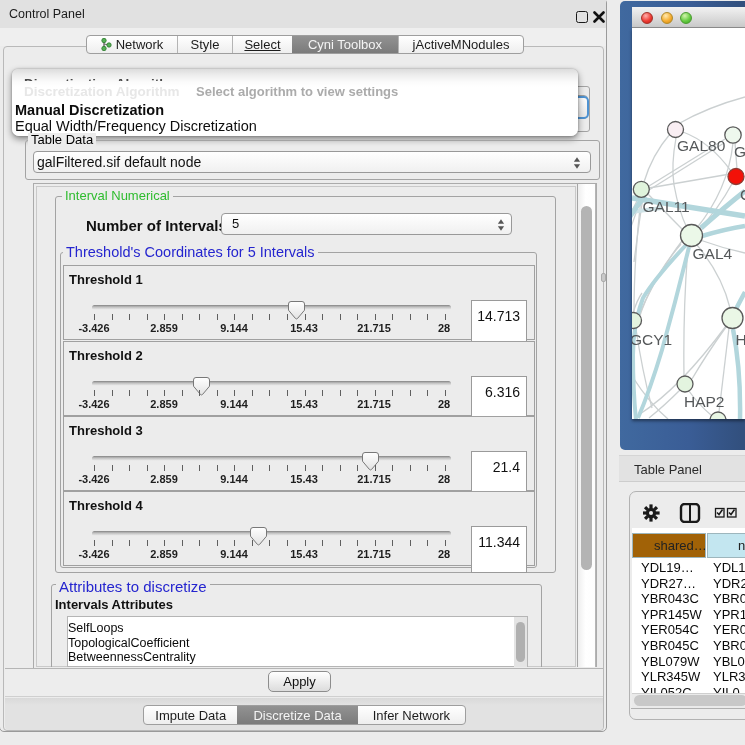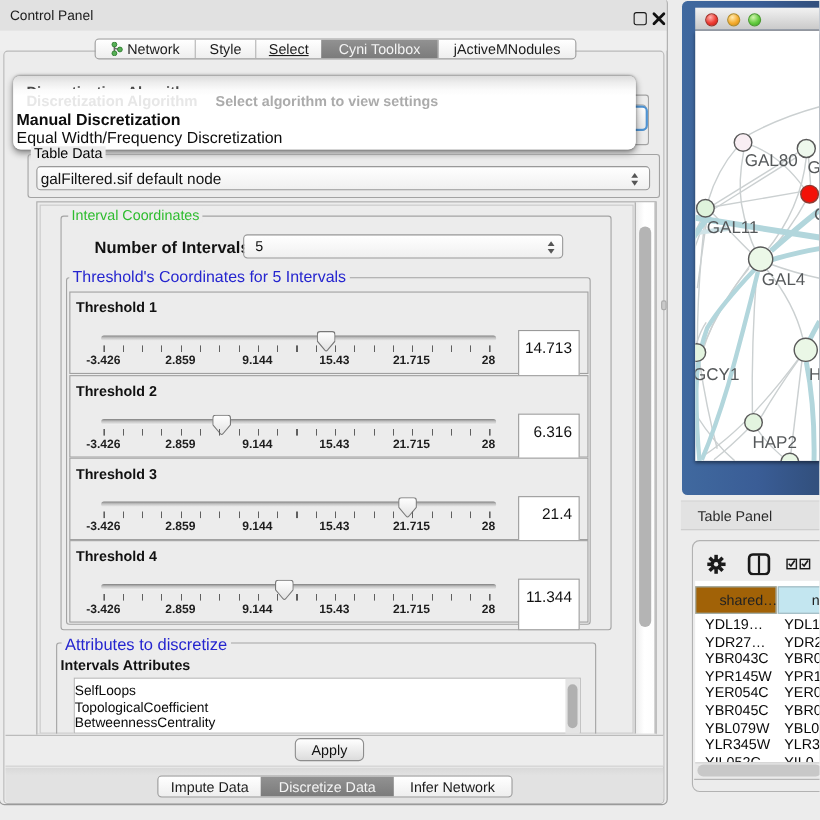--- a/index.html
+++ b/index.html
@@ -84,21 +84,21 @@
   </div>
 
   <div class="abs" style="left:33px; top:183px; width:564px; height:485px; border:1px solid #ababab; background:#ececec;"></div>
   <div class="abs" style="left:36px; top:186px; width:540px; height:481px; border:1px solid #c9c9c9;"></div>
 
   <div class="abs" style="left:577px; top:184px; width:19px; height:483px; background:linear-gradient(90deg,#eee,#fff 45%,#fdfdfd);
        border-left:1px solid #a5a5a5; border-right:1px solid #b5b5b5;"></div>
   <div class="abs" style="left:581px; top:206px; width:11px; height:364px; background:#b4b4b4; border-radius:6px;"></div>
 
   <div class="abs" style="left:55px; top:196px; width:501px; height:377px; border:1px solid #a3a3a3; border-radius:3px;"></div>
-  <div class="grouplab" style="left:62px; top:189px; color:#2ebc2e;">Interval Coordinates</div>
+  <div class="grouplab" style="left:62px; top:189px; color:#2ebc2e;">Interval Numerical</div>
 
   <div class="abs" style="left:86px; top:217px; font-size:15px; font-weight:bold; color:#111;">Number of Intervals</div>
   <div class="abs" style="left:221px; top:213px; width:291px; height:22px; background:linear-gradient(#ffffff,#f0f0f0);
        border:1px solid #999; border-radius:4px; font-size:13px; color:#111; line-height:20px; padding-left:10px;">5
     <svg class="abs" style="right:6px; top:4px;" width="8" height="14" viewBox="0 0 9 15">
       <path d="M4.5,1 L8,6 L1,6 Z" fill="#555"></path>
         <path d="M4.5,14 L8,9 L1,9 Z" fill="#555"></path>
     </svg>
   </div>
 

